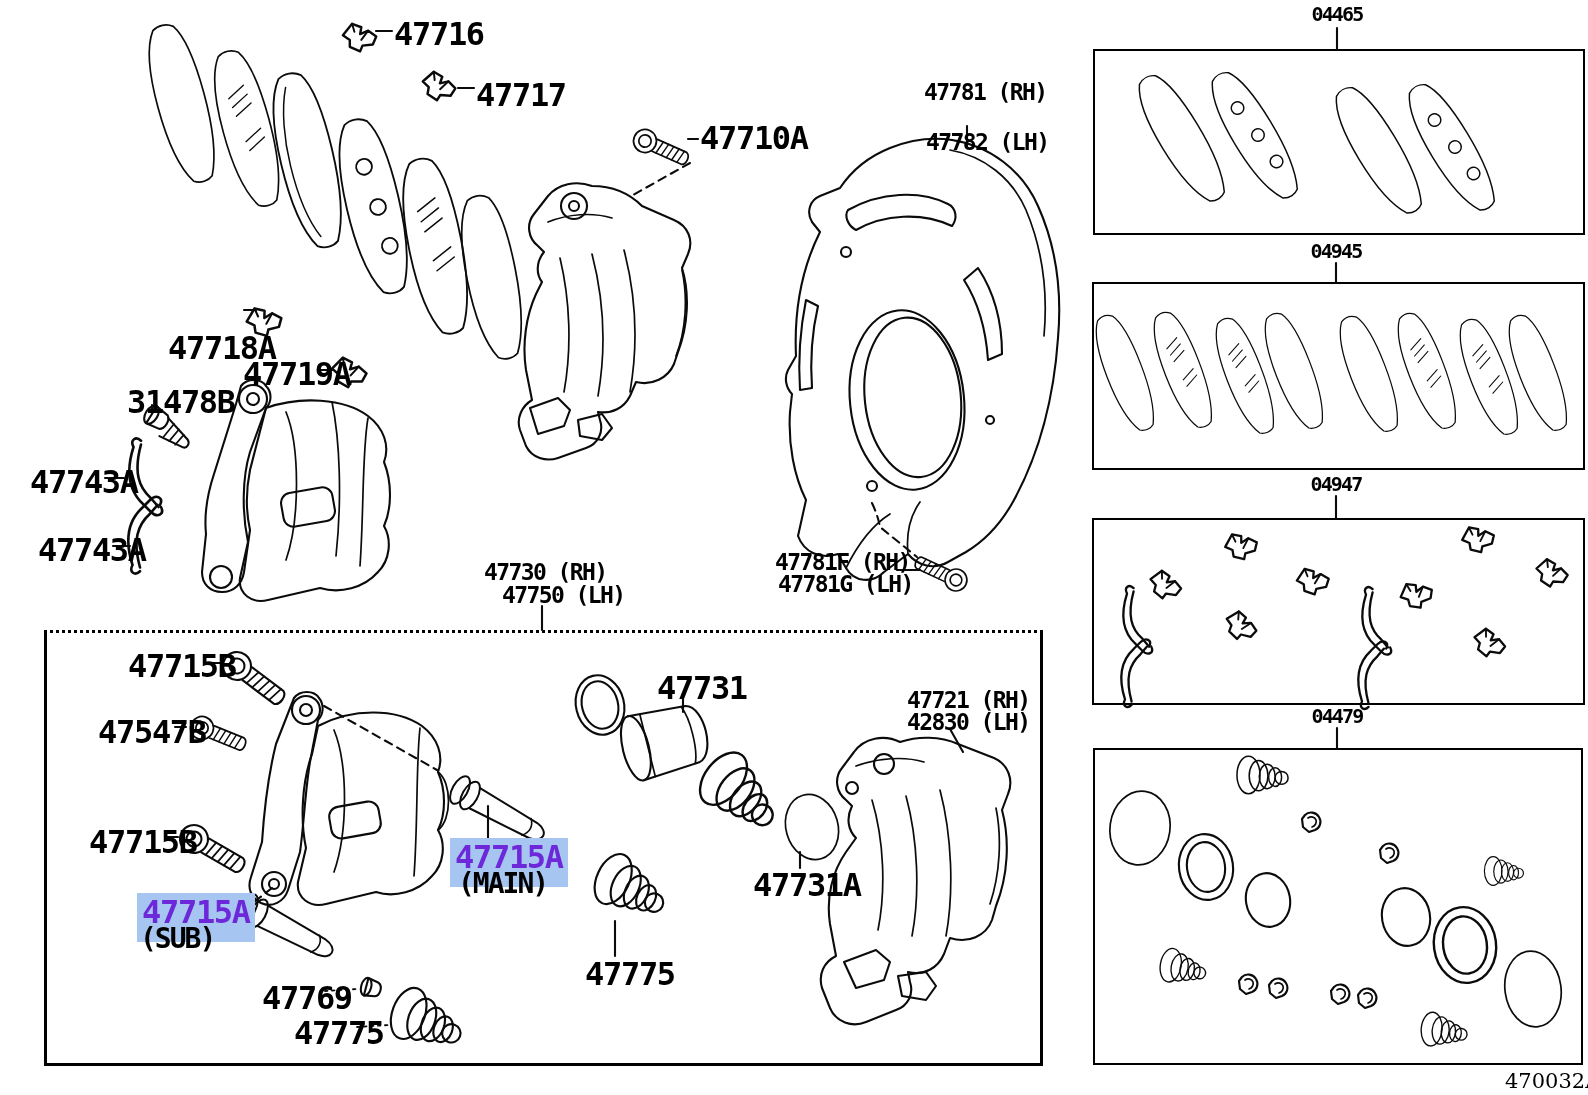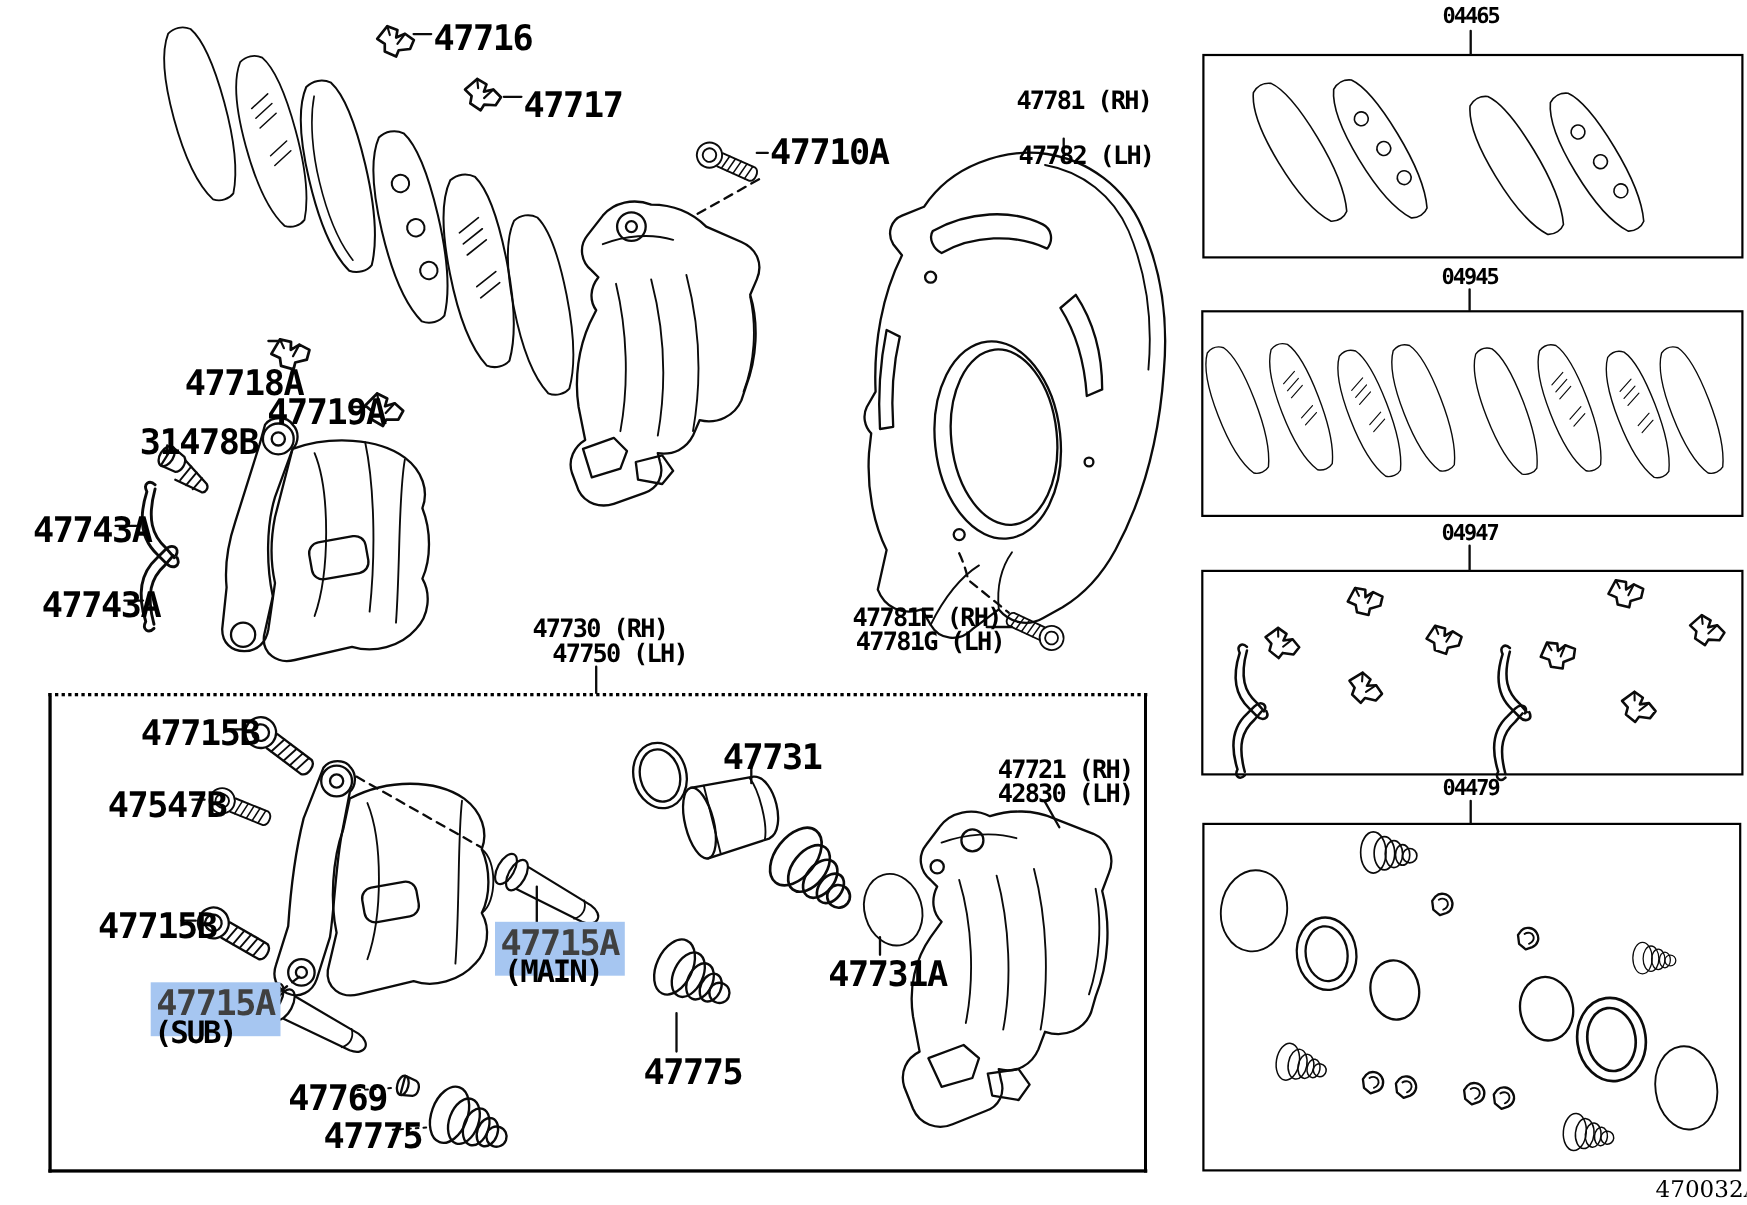--- a/index.html
+++ b/index.html
@@ -10,21 +10,21 @@
   svg.art .thin{stroke-width:1.7;}
   svg.art .dash{stroke-dasharray:8 6;}
   svg.art .dots{stroke-dasharray:2.5 4.5;stroke-width:1.8;}
   .box{position:absolute;border:2px solid #000;}
   .bigbox{position:absolute;border:3px solid #000;border-top-style:dotted;}
   .lbl{position:absolute;font-weight:700;font-size:32px;letter-spacing:-1.3px;
        color:#000;white-space:nowrap;line-height:1.0;}
   .lbl.duo{font-size:23px;letter-spacing:-1.6px;}
   .lbl.note{font-size:28px;letter-spacing:-2px;}
   .lbl.kit{font-size:20px;letter-spacing:-1.8px;transform:translateX(-50%);}
-  .lbl.hl{background:#a6c6f1;color:#404040;padding:3px 5px 14px;}
+  .lbl.hl{background:#a6c6f1;color:#6d28d9;padding:3px 5px 14px;}
   .figcode{position:absolute;font-family:"DejaVu Serif",serif;font-weight:400;
            font-size:21px;color:#000;letter-spacing:0;}
 </style>
 </head>
 <body>
 
 <div class="stage">
 
   <div class="bigbox" style="left:44px;top:630px;width:993px;height:430px;"></div>
   <div class="box" style="left:1093px;top:49px;width:488px;height:182px;"></div>

